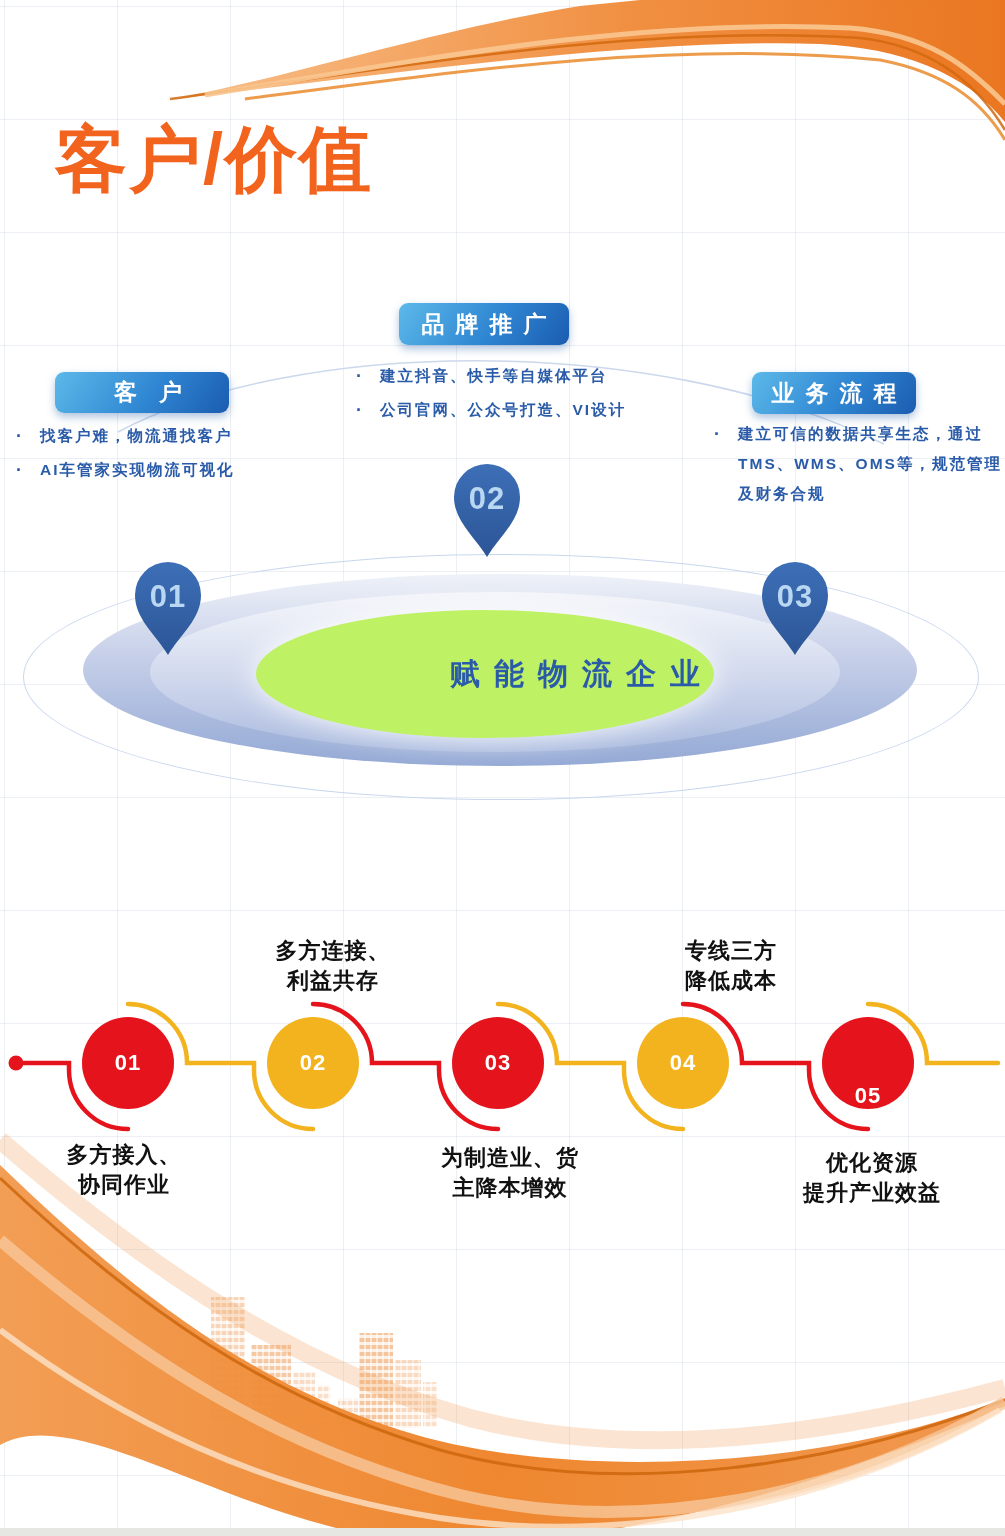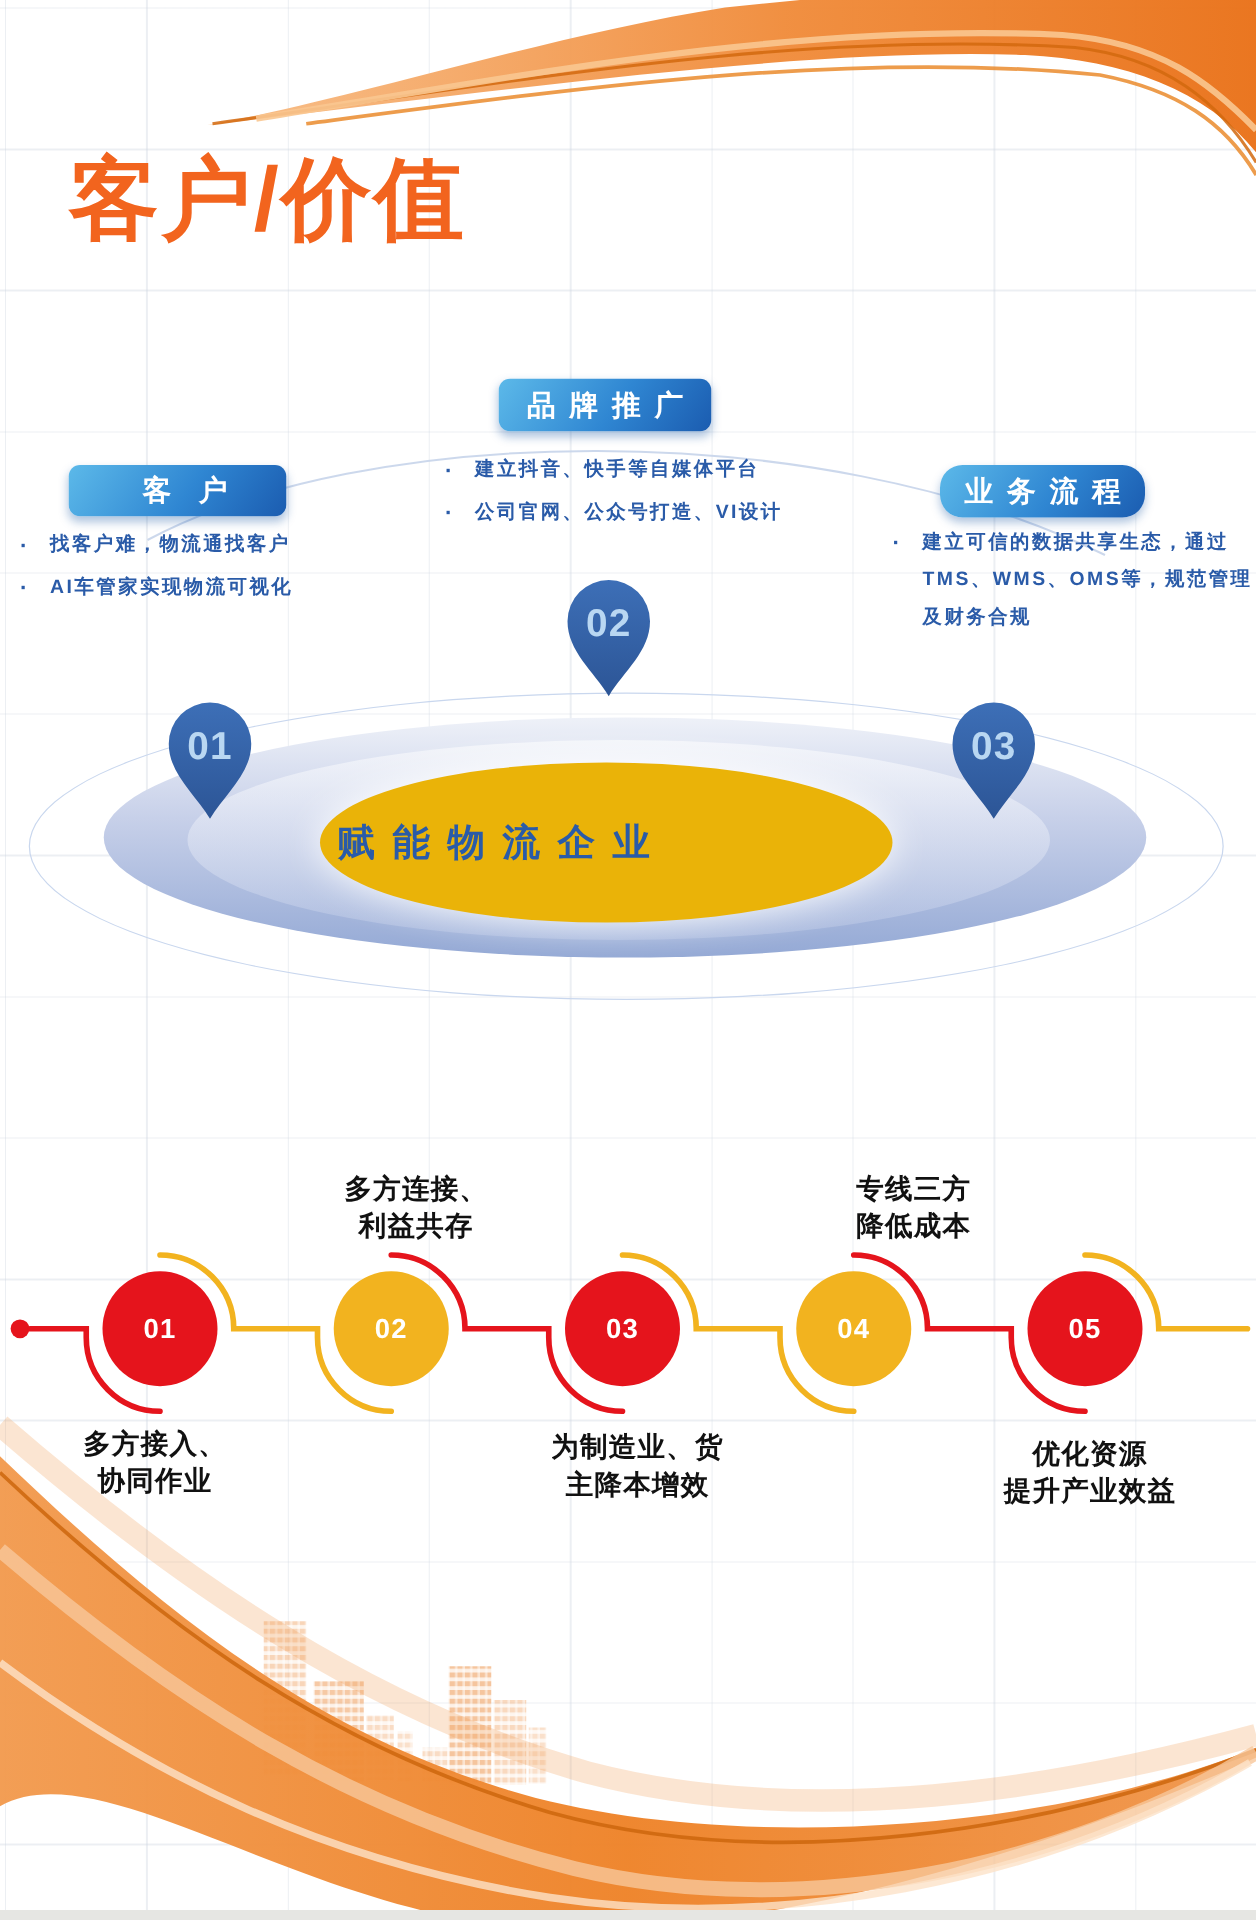--- a/index.html
+++ b/index.html
@@ -29,21 +29,21 @@
   .branch-box{
     z-index:6;border-radius:9px;display:flex;align-items:center;justify-content:center;
     background:linear-gradient(125deg,#5cb9e9 0%,#2f86d2 55%,#1b5cb0 100%);
     box-shadow:0 4px 8px rgba(21,82,160,0.35);
     color:#ffffff;font-family:"Liberation Serif","DejaVu Serif",serif;
     font-weight:bold;font-size:23px;white-space:nowrap;
   }
   .branch-box span{display:block;}
   .box-customer{left:55px;top:372px;width:162px;height:41px;letter-spacing:22px;text-indent:22px;padding-left:12px;}
   .box-brand{left:399px;top:303px;width:170px;height:42px;letter-spacing:11px;text-indent:11px;}
-  .box-process{left:752px;top:372px;width:164px;height:42px;letter-spacing:11px;text-indent:11px;border-radius:18px;}
+  .box-process{left:752px;top:372px;width:164px;height:42px;letter-spacing:11px;text-indent:11px;}
 
   
   .bullets{z-index:6;color:#2a5ba8;font-weight:bold;font-size:15.5px;letter-spacing:2px;}
   .bullet-row{display:flex;align-items:flex-start;}
   .bullet-dot{width:24px;flex:0 0 24px;text-align:left;font-size:18px;line-height:inherit;}
   .bullets-customer{left:16px;top:419px;width:310px;line-height:34px;}
   .bullets-brand{left:356px;top:359px;width:350px;line-height:34px;}
   .bullets-process{left:714px;top:419px;width:292px;line-height:30px;}
 
   
@@ -55,22 +55,22 @@
   .ring-fill{
     left:83px;top:574px;width:834px;height:192px;border-radius:50%;z-index:2;
     background:linear-gradient(180deg,#eef1f8 0%,#c7d0e9 42%,#94a9d5 100%);
   }
   .ring-mid{
     left:150px;top:592px;width:690px;height:160px;border-radius:50%;z-index:2;
     background:linear-gradient(180deg,rgba(255,255,255,0.55),rgba(205,214,238,0.30));
   }
   .ring-center{
     left:256px;top:610px;width:458px;height:128px;border-radius:50%;z-index:3;
-    background:#eab308;box-shadow:0 0 30px rgba(255,255,255,0.95);
-    display:flex;align-items:center;justify-content:flex-start;
+    background:#bef264;box-shadow:0 0 30px rgba(255,255,255,0.95);
+    display:flex;align-items:center;justify-content:flex-end;
   }
   .center-label{
     color:#2a5ba8;font-family:"Liberation Serif","DejaVu Serif",serif;
     font-weight:bold;font-size:30px;letter-spacing:14px;text-indent:14px;white-space:nowrap;
   }
   .pin{z-index:5;}
   .pin text{
     font-family:"Liberation Sans","DejaVu Sans",sans-serif;font-weight:bold;
     font-size:31px;fill:#b9d7f2;text-anchor:middle;letter-spacing:1px;
   }
@@ -198,21 +198,21 @@
   </div>
   <div class="abs tl-circle" style="left: 267px; background: rgb(242, 179, 31);">
     <span>02</span>
   </div>
   <div class="abs tl-circle" style="left: 452px; background: rgb(229, 20, 28);">
     <span>03</span>
   </div>
   <div class="abs tl-circle" style="left: 637px; background: rgb(242, 179, 31);">
     <span>04</span>
   </div>
-  <div class="abs tl-circle" style="left: 822px; background: rgb(229, 20, 28);">
+  <div class="abs tl-circle" style="left: 822px; background: rgb(229, 20, 28); align-items: flex-end;">
     <span>05</span>
   </div>
 
   <div class="abs tl-label" style="left:124px;top:1140px;">
     <span>多方接入、</span>
     <span>协同作业</span>
   </div>
   <div class="abs tl-label" style="left:313px;top:936px;margin-left:20px;">
     <span>多方连接、</span>
     <span>利益共存</span>

